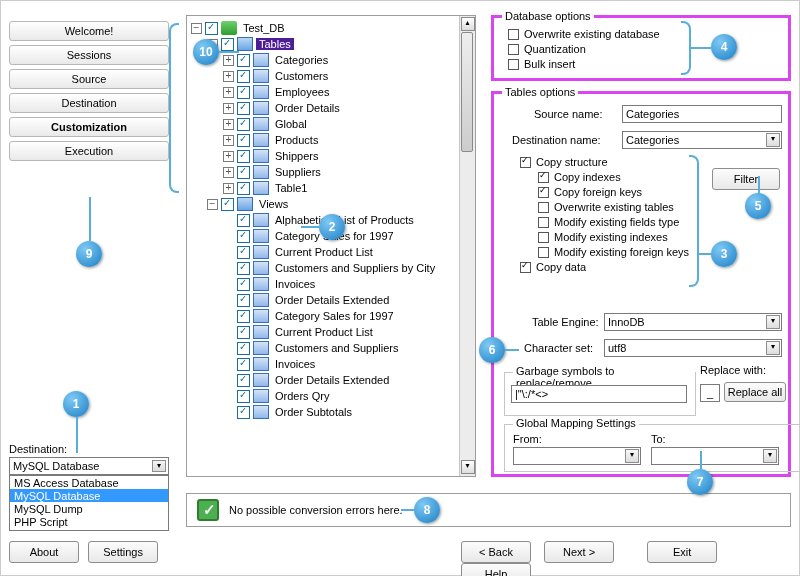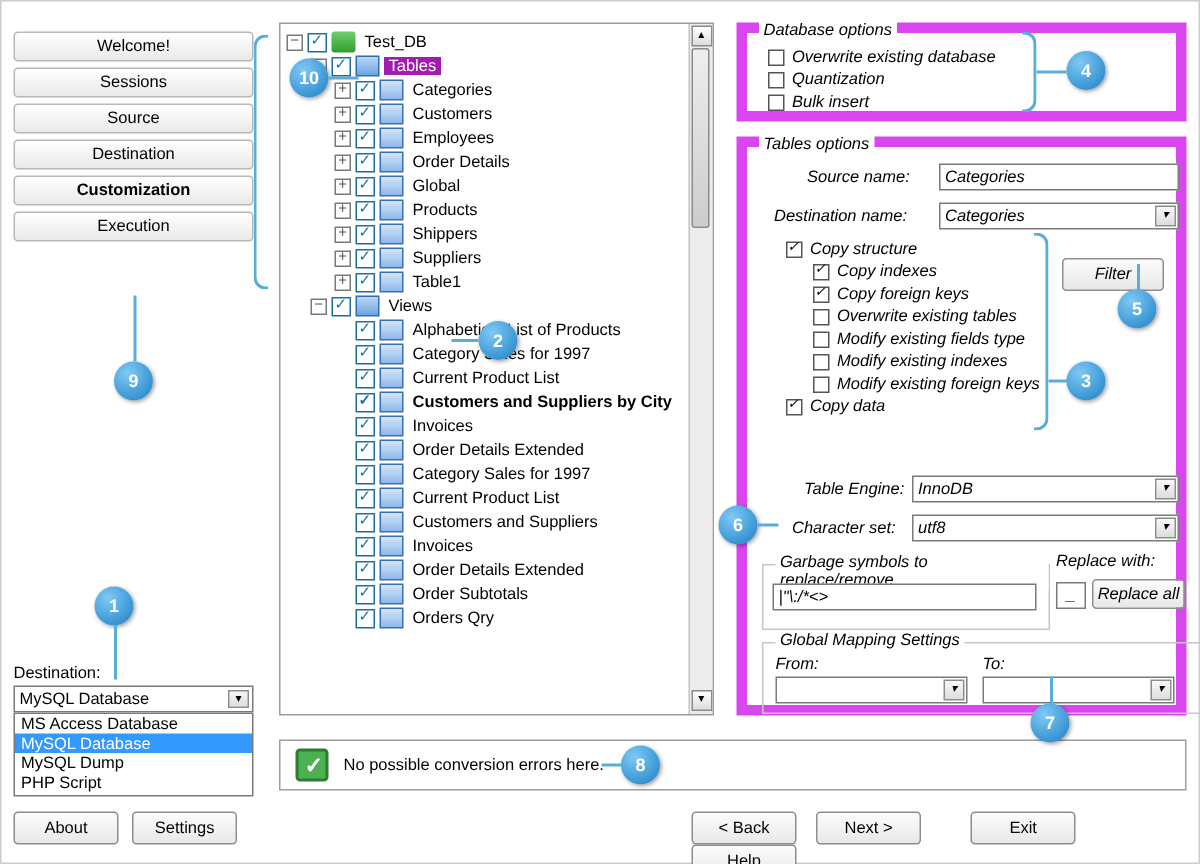--- a/index.html
+++ b/index.html
@@ -25,26 +25,26 @@
   .twist { width:11px; height:11px; border:1px solid #7a7a7a; margin-right:3px; text-align:center; line-height:7px; font-size:10px; color:#555; cursor:pointer;}
   .twist.blank { border:none; }
   .chk { width:13px; height:13px; border:1px solid #1a6ea0; background:#fff; margin-right:3px; position:relative; cursor:pointer;}
   .chk::after{ content:"✓"; color:#1a6ea0; font-size:10px; position:absolute; left:1px; top:-2px;}
   .db-ico, .fold-ico, .tbl-ico, .view-ico { width:16px; height:14px; margin-right:3px; display:inline-block; }
   .db-ico{ background:linear-gradient(#6fcf6f,#2e9e2e); border-radius:2px; }
   .fold-ico{ background:linear-gradient(#bcd7f4,#6aa5e6); border:1px solid #2f6fb1; }
   .tbl-ico{ background:linear-gradient(#d5e4f7,#8fb9ec); border:1px solid #396fb0; }
   .view-ico{ background:linear-gradient(#d5e4f7,#8fb9ec); border:1px solid #396fb0; }
   .row-label { padding:0 3px; }
-  .row-label.sel { background:#a21caf; color:#fff; }
+  .row-label.sel { background:#4c1d95; color:#fff; }
   .vscroll { position:absolute; right:0; top:0; bottom:0; width:16px; background:#ececec; border-left:1px solid #c5c5c5; }
   .vscroll .arrow{width:14px;height:14px;margin:1px auto;background:linear-gradient(#fff,#ddd);border:1px solid #8a8a8a;text-align:center;line-height:10px;font-size:8px;}
   .vscroll .thumb{position:absolute;left:1px;top:16px;width:12px;height:120px;background:linear-gradient(#eee,#ccc);border:1px solid #8a8a8a;border-radius:2px;}
   
-  .fs { position:absolute; border:7px solid #d946ef;font-style:italic; }
+  .fs { position:absolute; border:3px solid #d946ef; }
   .fs > .legend { position:absolute; top:-8px; left:8px; background:#fff; padding:0 3px; font-size:11px; }
   .dbopt { left:490px; top:14px; width:300px; height:66px; }
   .check { display:flex; align-items:center; margin-bottom:3px; }
   .check .box{ width:11px; height:11px; border:1px solid #555; margin-right:5px; background:#fff; position:relative; }
   .check .box.on::after{content:"✓"; font-size:9px; color:#000; position:absolute; left:0; top:-3px;}
   .tblopt { left:490px; top:90px; width:300px; height:386px; }
   .lbl { font-size:11px; }
   .txt, .combo { height:18px; border:1px solid #7a7a7a; background:#fff; padding:0 3px; line-height:16px; font-size:11px; display:inline-block; position:relative;}
   .combo .caret{ position:absolute; right:1px; top:1px; width:14px; height:14px; background:linear-gradient(#f8f8f8,#ddd); border:1px solid #8d8d8d; text-align:center; line-height:10px; font-size:8px; cursor:pointer;}
   .filter-btn{ position:absolute; right:8px; top:74px; width:68px; }
@@ -181,21 +181,21 @@
             <div class="chk"></div>
             <span class="view-ico"></span>
             <span class="row-label">Category Sales for 1997</span>
           </div>
           <div class="tree-row" style="padding-left: 32px;">
             <div class="twist blank"></div>
             <div class="chk"></div>
             <span class="view-ico"></span>
             <span class="row-label">Current Product List</span>
           </div>
-          <div class="tree-row" style="padding-left: 32px; font-weight: bold;">
+          <div class="tree-row" style="padding-left: 32px;">
             <div class="twist blank"></div>
             <div class="chk"></div>
             <span class="view-ico"></span>
             <span class="row-label">Customers and Suppliers by City</span>
           </div>
           <div class="tree-row" style="padding-left: 32px;">
             <div class="twist blank"></div>
             <div class="chk"></div>
             <span class="view-ico"></span>
             <span class="row-label">Invoices</span>
@@ -233,27 +233,27 @@
           <div class="tree-row" style="padding-left: 32px;">
             <div class="twist blank"></div>
             <div class="chk"></div>
             <span class="view-ico"></span>
             <span class="row-label">Order Details Extended</span>
           </div>
           <div class="tree-row" style="padding-left: 32px;">
             <div class="twist blank"></div>
             <div class="chk"></div>
             <span class="view-ico"></span>
+            <span class="row-label">Orders Qry</span>
+          </div>
+          <div class="tree-row" style="padding-left: 32px;">
+            <div class="twist blank"></div>
+            <div class="chk"></div>
+            <span class="view-ico"></span>
             <span class="row-label">Order Subtotals</span>
-          </div>
-          <div class="tree-row" style="padding-left: 32px;">
-            <div class="twist blank"></div>
-            <div class="chk"></div>
-            <span class="view-ico"></span>
-            <span class="row-label">Orders Qry</span>
           </div>
         </div>
  </div>
  <div class="vscroll">
    <div class="arrow">▴</div>
    <div class="thumb"></div>
    <div class="arrow" style="position:absolute;bottom:1px;left:0;right:0;">▾</div>
  </div>
 </div>
 

